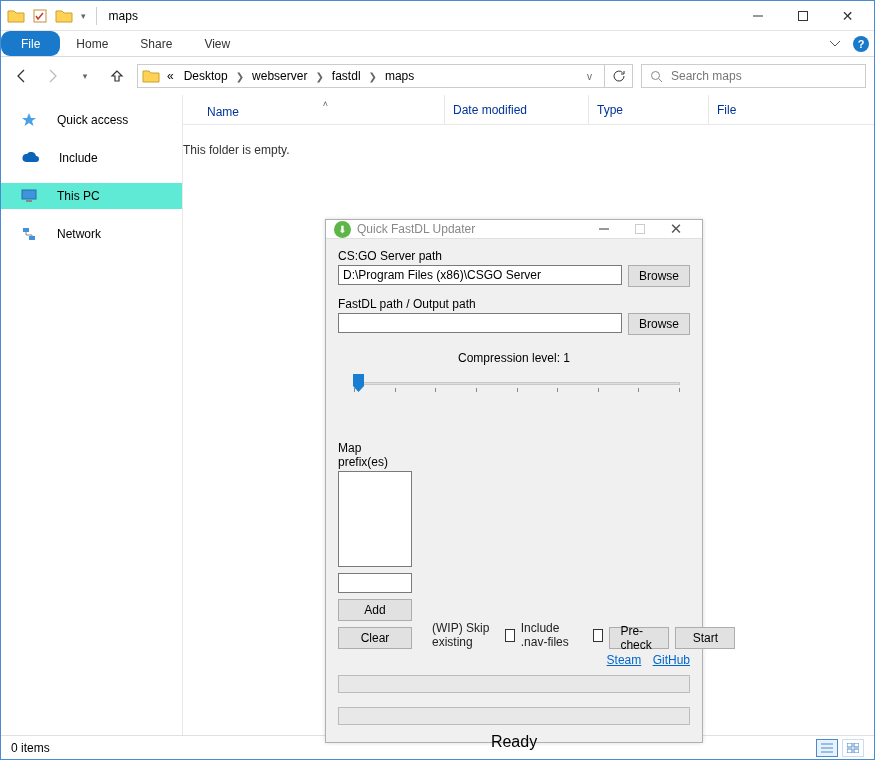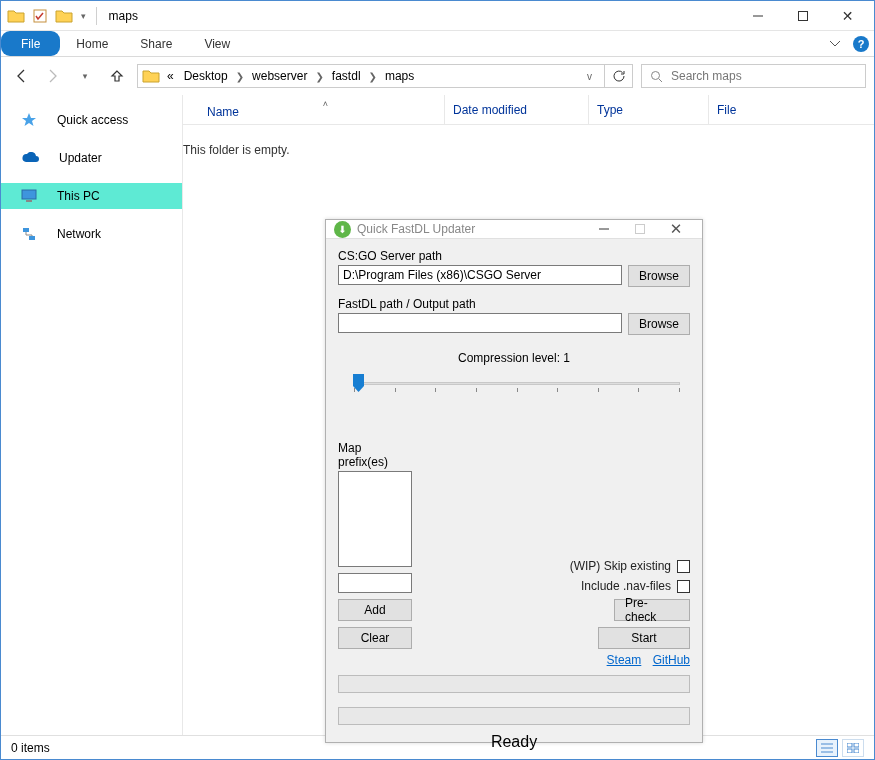--- a/index.html
+++ b/index.html
@@ -76,21 +76,21 @@
     .dlg-input { flex: 1; height: 20px; background: #fff; border: 1px solid #7a7a7a; padding: 0 4px; font-size: 12px; }
     .dlg-btn { height: 22px; background: #e1e1e1; border: 1px solid #adadad; padding: 0 10px; font-size: 12px; display: inline-flex; align-items: center; justify-content: center; min-width: 60px; }
     .comp-label { text-align: center; font-size: 12px; margin-top: 6px; margin-bottom: 6px; }
     .slider-row { position: relative; height: 30px; margin-bottom: 22px; padding: 0 8px; }
     .slider-track { position: absolute; left: 16px; right: 10px; top: 11px; height: 3px; background: #dedede; border: 1px solid #c8c8c8; }
     .slider-thumb { position: absolute; left: 15px; top: 3px; width: 11px; height: 18px; }
     .slider-ticks { position: absolute; left: 16px; right: 10px; top: 17px; height: 6px; display: flex; justify-content: space-between; }
     .tick { width: 1px; height: 4px; background: #888; }
     .mid-row { display: flex; gap: 20px; margin-top: 18px; }
     .mid-left { width: 74px; }
-    .mid-right { flex: 1; display: flex; flex-direction: column; justify-content: flex-end; align-items: flex-end; gap: 6px; }
+    .mid-right { flex: 1; display: flex; flex-direction: row; justify-content: flex-end; align-items: flex-end; gap: 6px; }
     .listbox { width: 74px; height: 96px; background: #fff; border: 1px solid #7a7a7a; margin-bottom: 6px; }
     .small-input { width: 74px; height: 20px; background: #fff; border: 1px solid #7a7a7a; margin-bottom: 6px; }
     .cb-row { display: flex; align-items: center; gap: 6px; font-size: 12px; color: #222; justify-content: flex-end; width: 100%; }
     .cb { width: 13px; height: 13px; background: #fff; border: 1px solid #333; }
     .links-row { text-align: right; padding: 4px 0 8px; font-size: 12px; }
     .link { color: #0066cc; text-decoration: underline; margin-left: 8px; }
     .progress { height: 18px; background: #e8e8e8; border: 1px solid #bcbcbc; margin-bottom: 14px; }
     .dlg-status { text-align: center; font-size: 16px; padding: 4px 0; }
 
     
@@ -206,21 +206,21 @@
       <svg width="16" height="16">
           <path d="M8 1l2 5h5l-4 3 1.5 5L8 11l-4.5 3L5 9 1 6h5z" fill="#49a2e8"></path>
         </svg>
       <span>Quick access</span>
     </div>
     <div style="height:12px"></div>
     <div class="side-item">
       <svg width="18" height="12" viewBox="0 0 18 12">
           <path d="M5 10a4 4 0 0 1 1-8 5 5 0 0 1 9 2 3 3 0 0 1 0 6z" fill="#0a64b7"></path>
         </svg>
-      <span>Updater</span>
+      <span>Include</span>
     </div>
     <div style="height:12px"></div>
     <div class="side-item selected">
       <svg width="16" height="14" viewBox="0 0 16 14">
           <rect x="1" y="1" width="14" height="9" fill="#3e95dd" stroke="#2b6aa5"></rect>
           <rect x="5" y="11" width="6" height="2" fill="#888"></rect>
         </svg>
       <span>This PC</span>
     </div>
     <div style="height:12px"></div>

